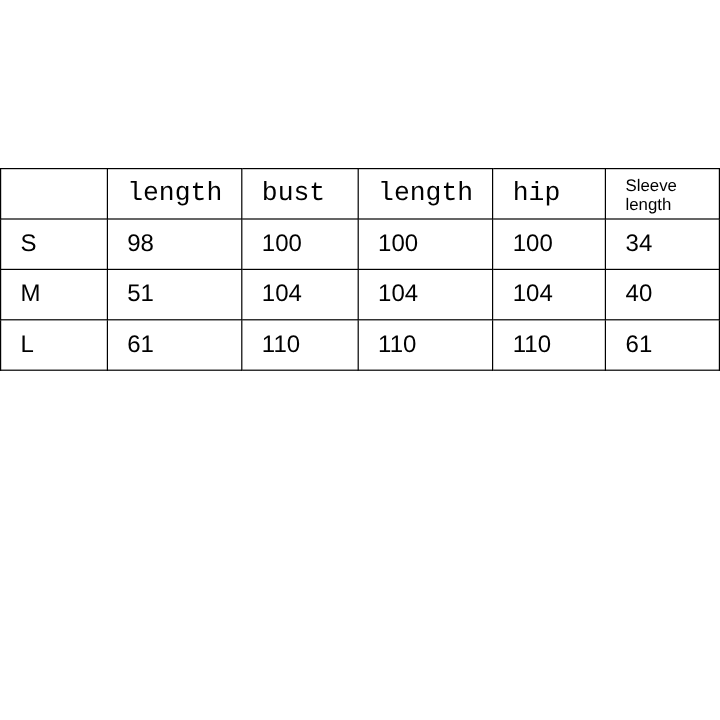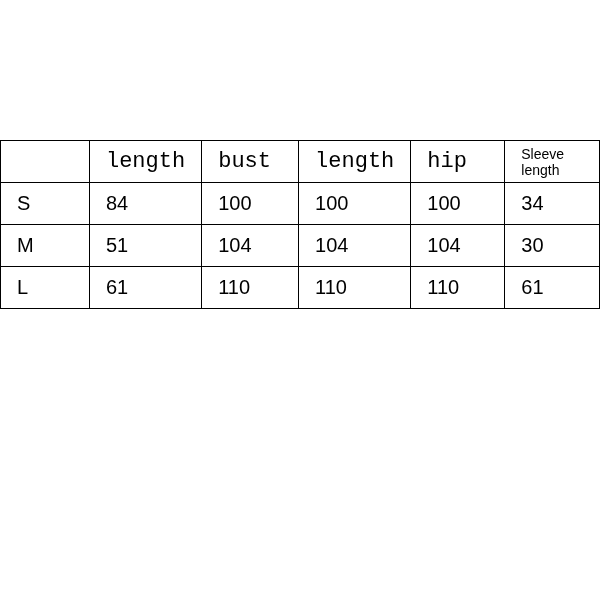--- a/index.html
+++ b/index.html
@@ -55,33 +55,33 @@
       <th class="col-measure">length</th>
       <th class="col-measure">bust</th>
       <th class="col-measure">length</th>
       <th class="col-measure">hip</th>
       <th class="col-measure small-header">Sleeve length</th>
     </tr>
   </thead>
   <tbody>
     <tr>
       <td>S</td>
-      <td>84</td>
+      <td>98</td>
       <td>100</td>
       <td>100</td>
       <td>100</td>
       <td>34</td>
     </tr>
     <tr>
       <td>M</td>
       <td>51</td>
       <td>104</td>
       <td>104</td>
       <td>104</td>
-      <td>30</td>
+      <td>40</td>
     </tr>
     <tr>
       <td>L</td>
       <td>61</td>
       <td>110</td>
       <td>110</td>
       <td>110</td>
       <td>61</td>
     </tr>
   </tbody>

